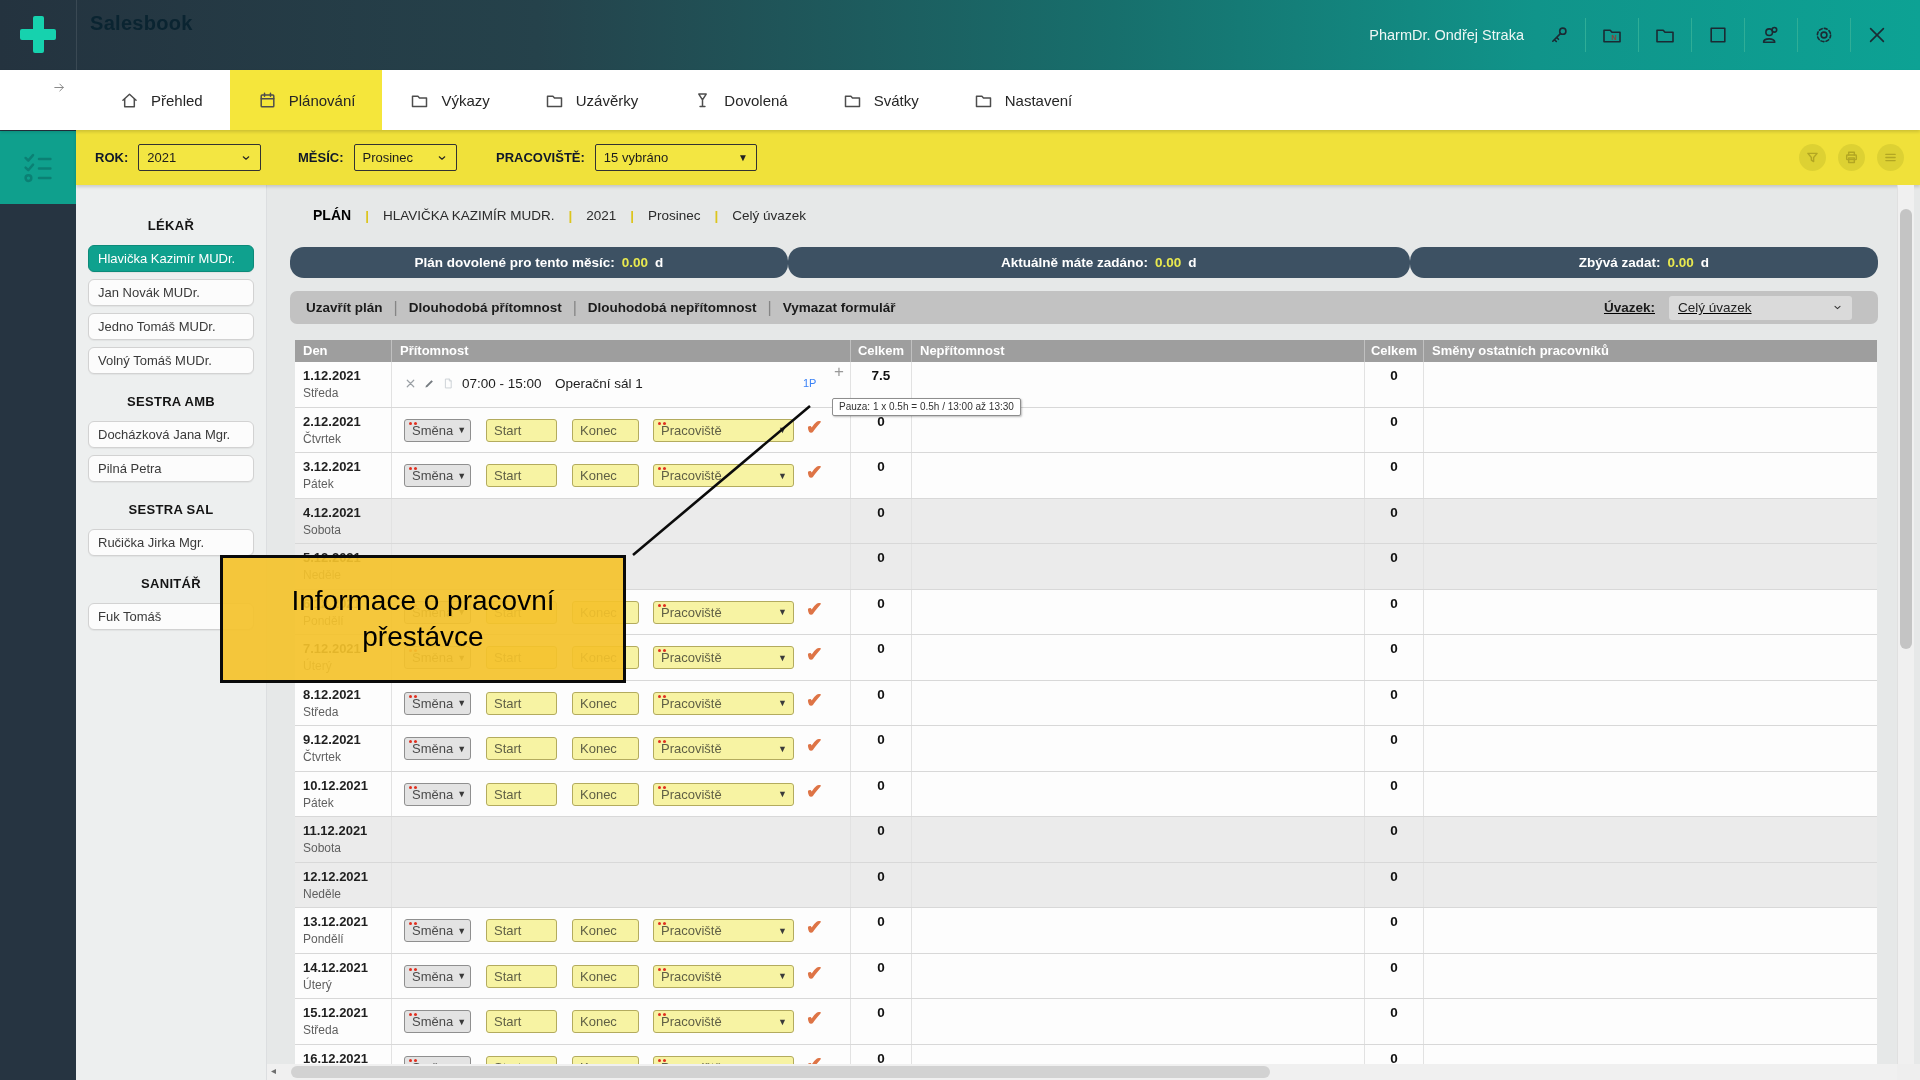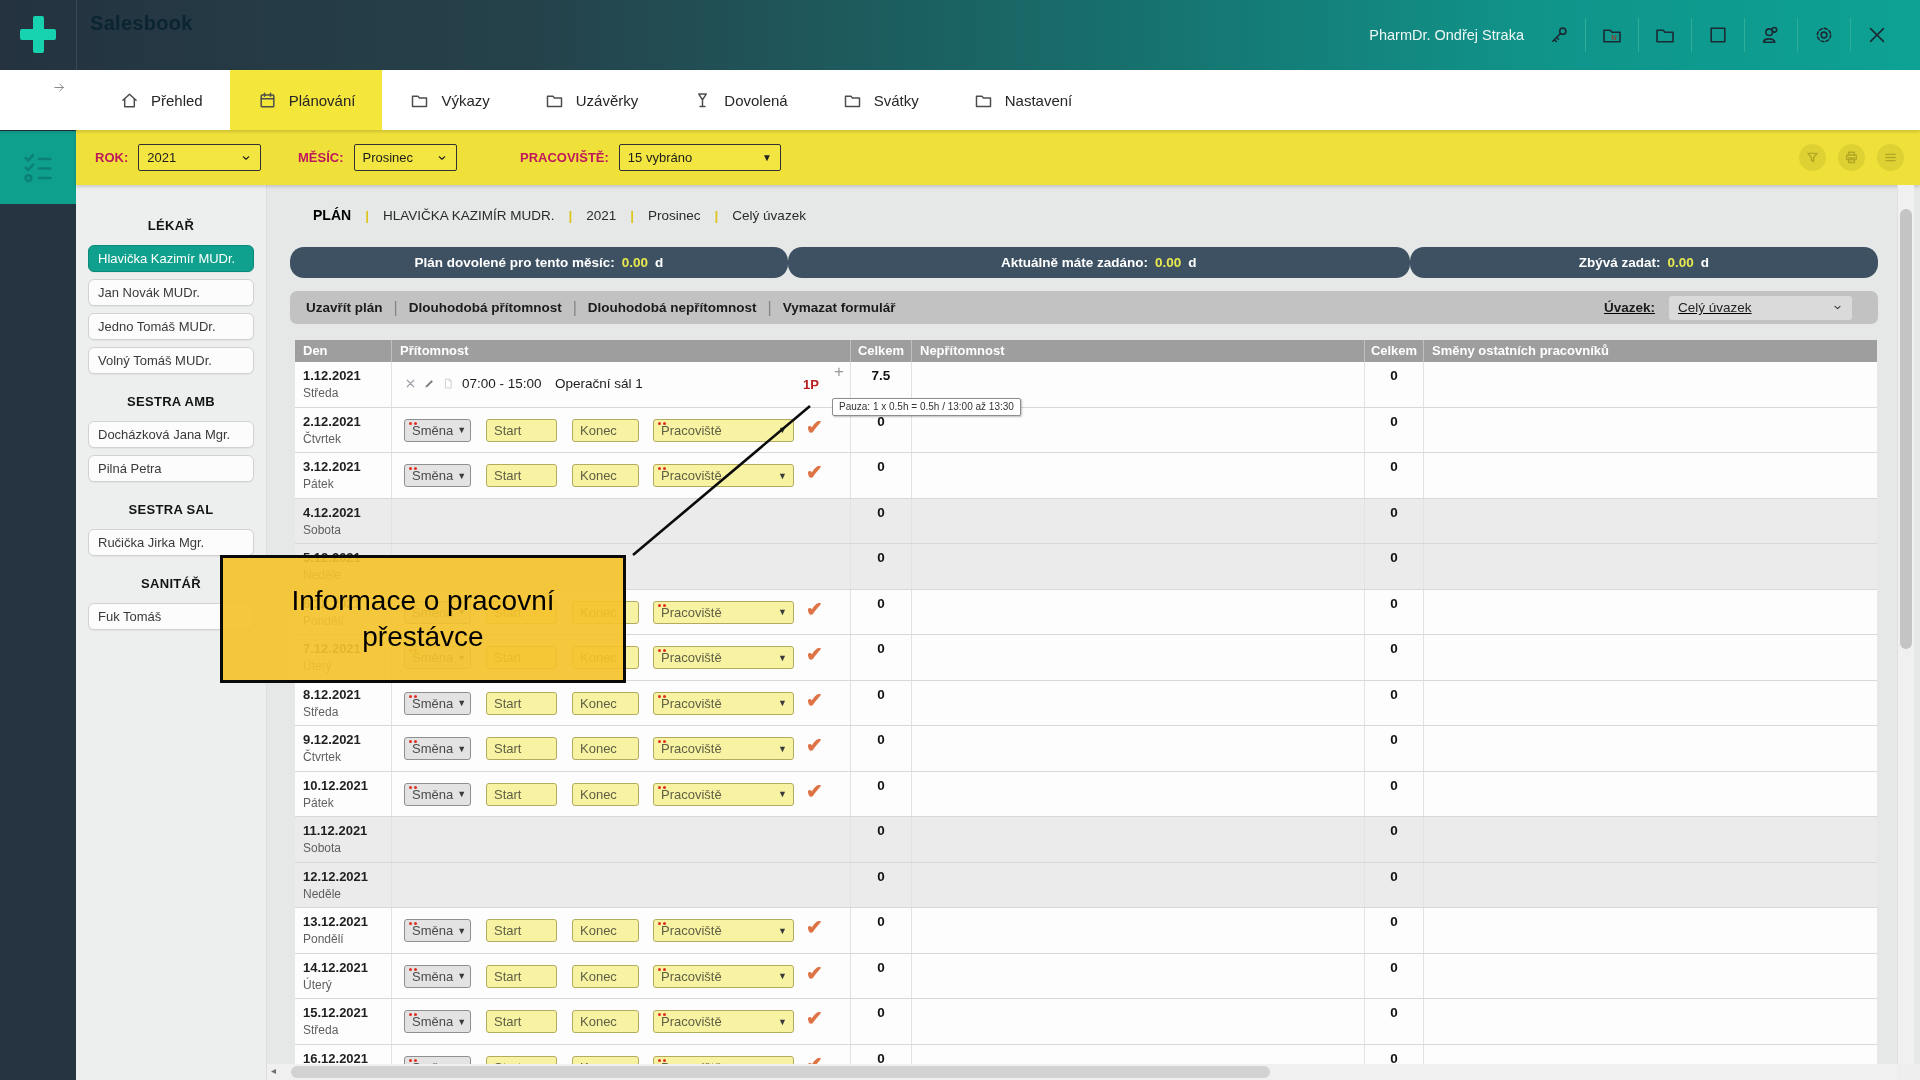--- a/index.html
+++ b/index.html
@@ -26,21 +26,21 @@
   #nav-arrow { position:absolute; left:52px; top:10px; color:#8a8a8a; }
   #tabs { position:absolute; left:92px; top:0; height:60px; display:flex; }
   .tab { height:60px; display:flex; align-items:center; gap:11px; padding:0 27px; font-size:15px; color:#262626; cursor:pointer; }
   .tab .tico { display:inline-flex; color:#4d4d4d; }
   .tab.active { background:#f5e63b; }
 
   
   #filter-bar { position:absolute; left:76px; top:130px; width:1844px; height:55px; background:#f0e13a;
     box-shadow:0 2px 3px rgba(0,0,0,0.15); z-index:4; }
   .fgroup { position:absolute; top:14px; display:flex; align-items:center; gap:10px; }
-  .flabel { font-size:13px; font-weight:bold; color:#be185d; }
+  .flabel { font-size:13px; font-weight:bold; color:#0f172a; }
   .ysel { height:27px; background:#f3e642; border:1px solid #323232; border-radius:2px; display:flex;
     align-items:center; justify-content:space-between; padding:0 8px; font-size:13px; color:#1c1c1c; cursor:pointer; }
   .ysel .chev { display:inline-flex; color:#222; }
   .ysel .caret { font-size:10px; color:#222; }
   #filter-circles { position:absolute; right:16px; top:14px; display:flex; gap:12px; }
   .fcirc { width:27px; height:27px; border-radius:50%; background:#ddd133; display:inline-flex;
     align-items:center; justify-content:center; color:#b3a723; cursor:pointer; }
 
   
   #left-strip { position:absolute; left:0; top:130px; width:76px; height:950px; background:#263441; }
@@ -105,21 +105,21 @@
   .fcheck { position:absolute; left:414px; top:7px; font-size:20px; font-weight:bold; color:#de7446; cursor:pointer; }
 
   
   .e-icons { position:absolute; left:12px; top:15px; display:flex; gap:6px; align-items:center; }
   .eico { display:inline-flex; cursor:pointer; }
   .eico.del { color:#9aa0a5; }
   .eico.edit { color:#757b80; }
   .eico.copy { color:#cdd2d6; }
   .etime { position:absolute; left:70px; top:14px; font-size:13.5px; color:#1c1c1c; white-space:nowrap; }
   .eplace { position:absolute; left:163px; top:14px; font-size:13.5px; color:#1c1c1c; white-space:nowrap;text-align:right; }
-  .epause { position:absolute; left:411px; top:15px; font-size:13px; color:#b91c1c;font-weight:bold; }
+  .epause { position:absolute; left:411px; top:15px; font-size:11px; color:#3b82f6; }
   .eplus { position:absolute; right:6px; top:0px; font-size:17px; color:#999; cursor:pointer; }
 
   
   #tooltip { position:absolute; left:832px; top:398px; background:#fff; border:1px solid #8e8e8e; border-radius:2px;
     font-size:10px; color:#333; padding:2px 6px 3px; white-space:nowrap; z-index:50;
     box-shadow:1px 1px 2px rgba(0,0,0,0.25); }
 
   
   #pointer-line { position:absolute; left:0; top:0; width:1920px; height:1080px; pointer-events:none; z-index:58; }
   #callout { position:absolute; left:220px; top:555px; width:406px; height:128px;
@@ -285,21 +285,21 @@
       <span class="flabel">MĚSÍC:</span>
       <div class="ysel" style="width:103px;">
         <span>Prosinec</span>
         <span class="chev">
             <svg width="12" height="12" viewBox="0 0 24 24" fill="none" stroke="currentColor" stroke-width="2.2" stroke-linecap="round" stroke-linejoin="round">
               <path d="M6.5 9.5 12 14.5l5.5-5"></path>
             </svg>
           </span>
       </div>
     </div>
-    <div class="fgroup" style="left:420px;margin-left:24px;">
+    <div class="fgroup" style="left:420px;">
       <span class="flabel">PRACOVIŠTĚ:</span>
       <div class="ysel" style="width:162px;">
         <span>15 vybráno</span>
         <span class="caret">▼</span>
       </div>
     </div>
     <div id="filter-circles">
         <span class="fcirc">
           <svg width="17" height="17" viewBox="0 0 24 24" fill="none" stroke="currentColor" stroke-width="2" stroke-linecap="round" stroke-linejoin="round">
             <path d="M5.5 6.2h13l-4.9 5.9v5.7l-3.2-2.2v-3.5z"></path>

